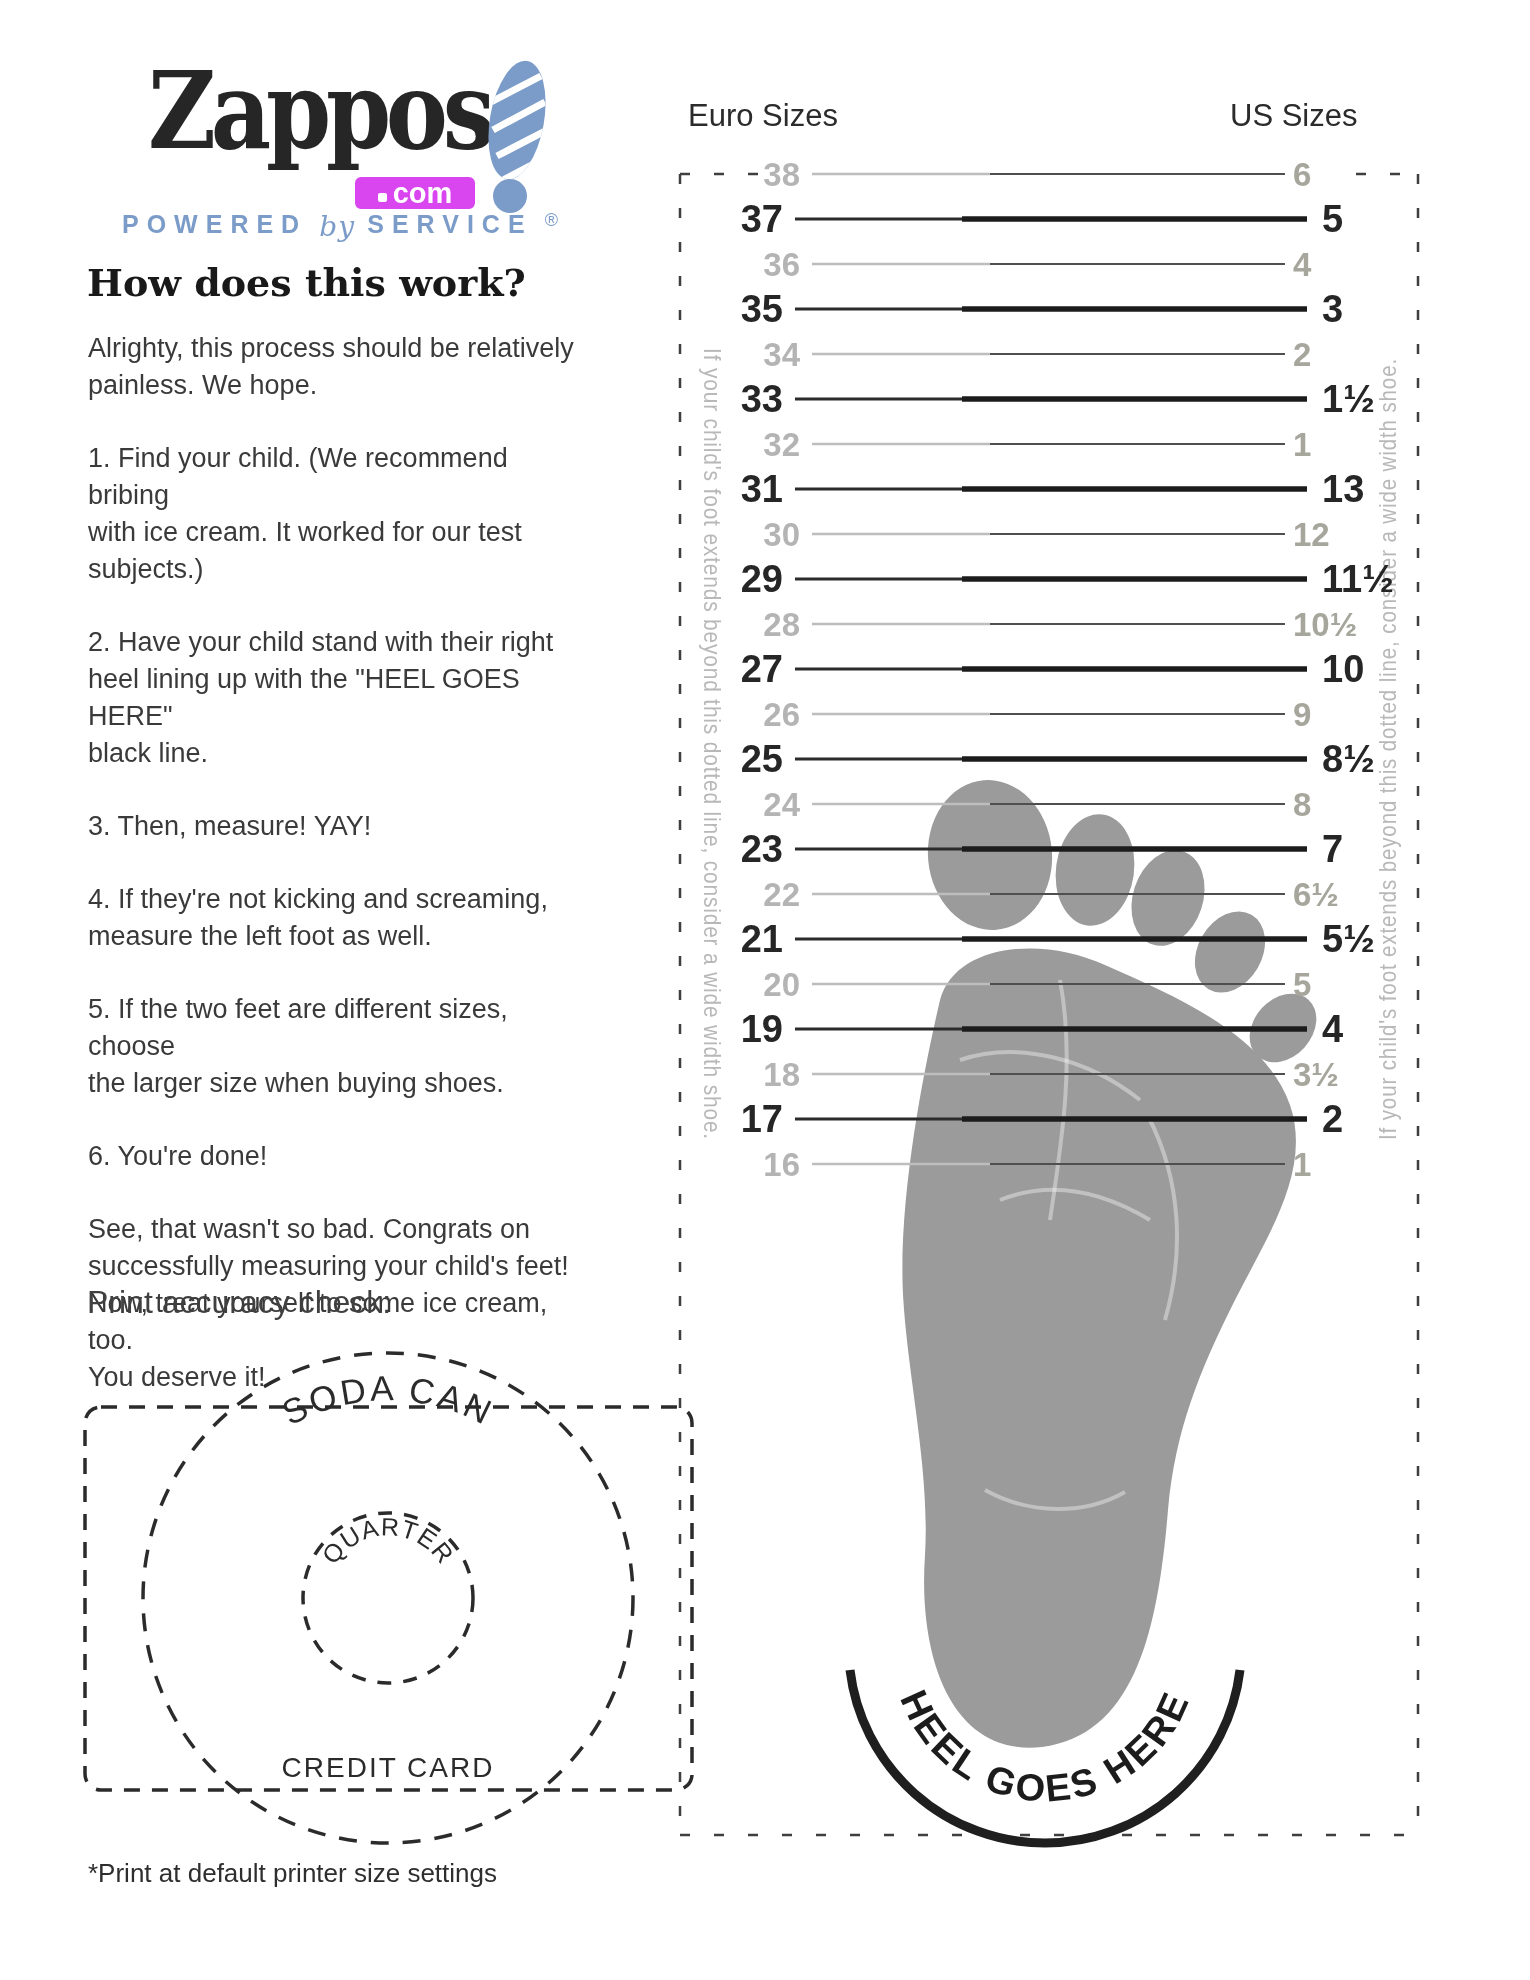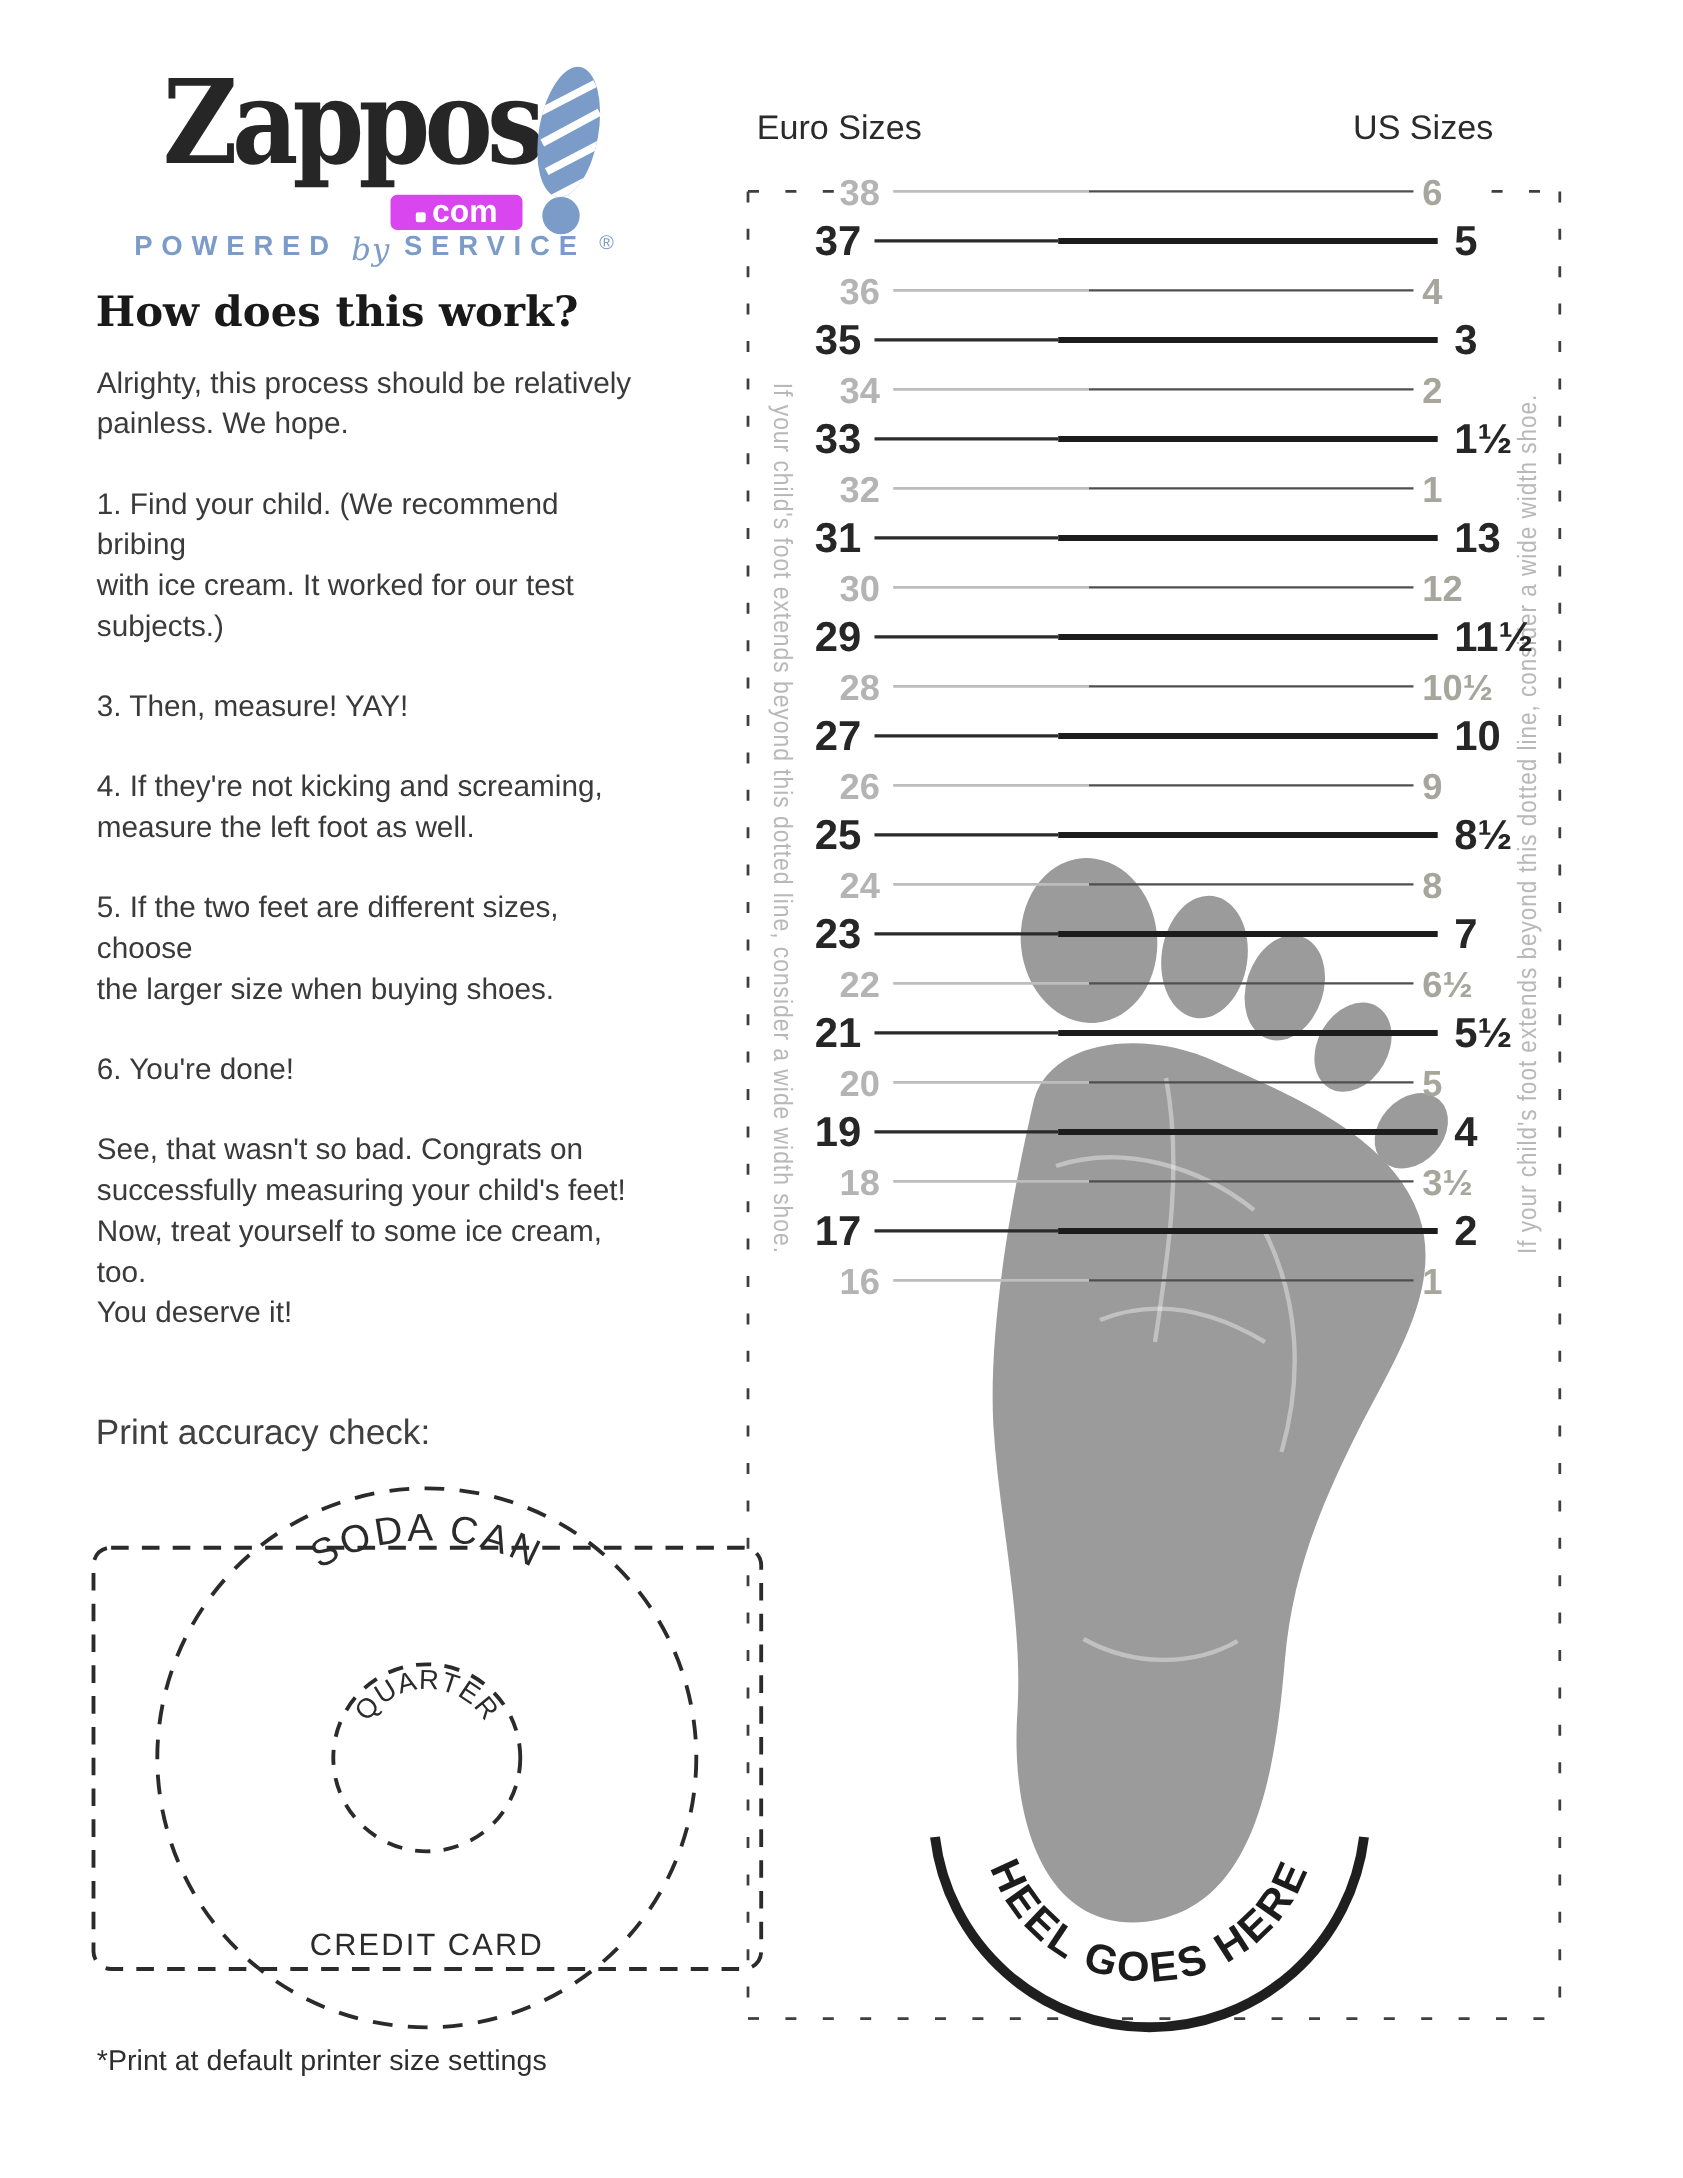--- a/index.html
+++ b/index.html
@@ -87,20 +87,23 @@
     </div>
   </div>
 
   <h1 class="title">How does this work?</h1>
   <div class="intro">
     <p>Alrighty, this process should be relatively
 painless. We hope.</p>
     <p>1. Find your child. (We recommend bribing
 with ice cream. It worked for our test
 subjects.)</p>
+    <p>2. Have your child stand with their right
+heel lining up with the "HEEL GOES HERE"
+black line.</p>
     <p>3. Then, measure! YAY!</p>
     <p>4. If they're not kicking and screaming,
 measure the left foot as well.</p>
     <p>5. If the two feet are different sizes, choose
 the larger size when buying shoes.</p>
     <p>6. You're done!</p>
     <p>See, that wasn't so bad. Congrats on
 successfully measuring your child's feet!
 Now, treat yourself to some ice cream, too.
 You deserve it!</p>

